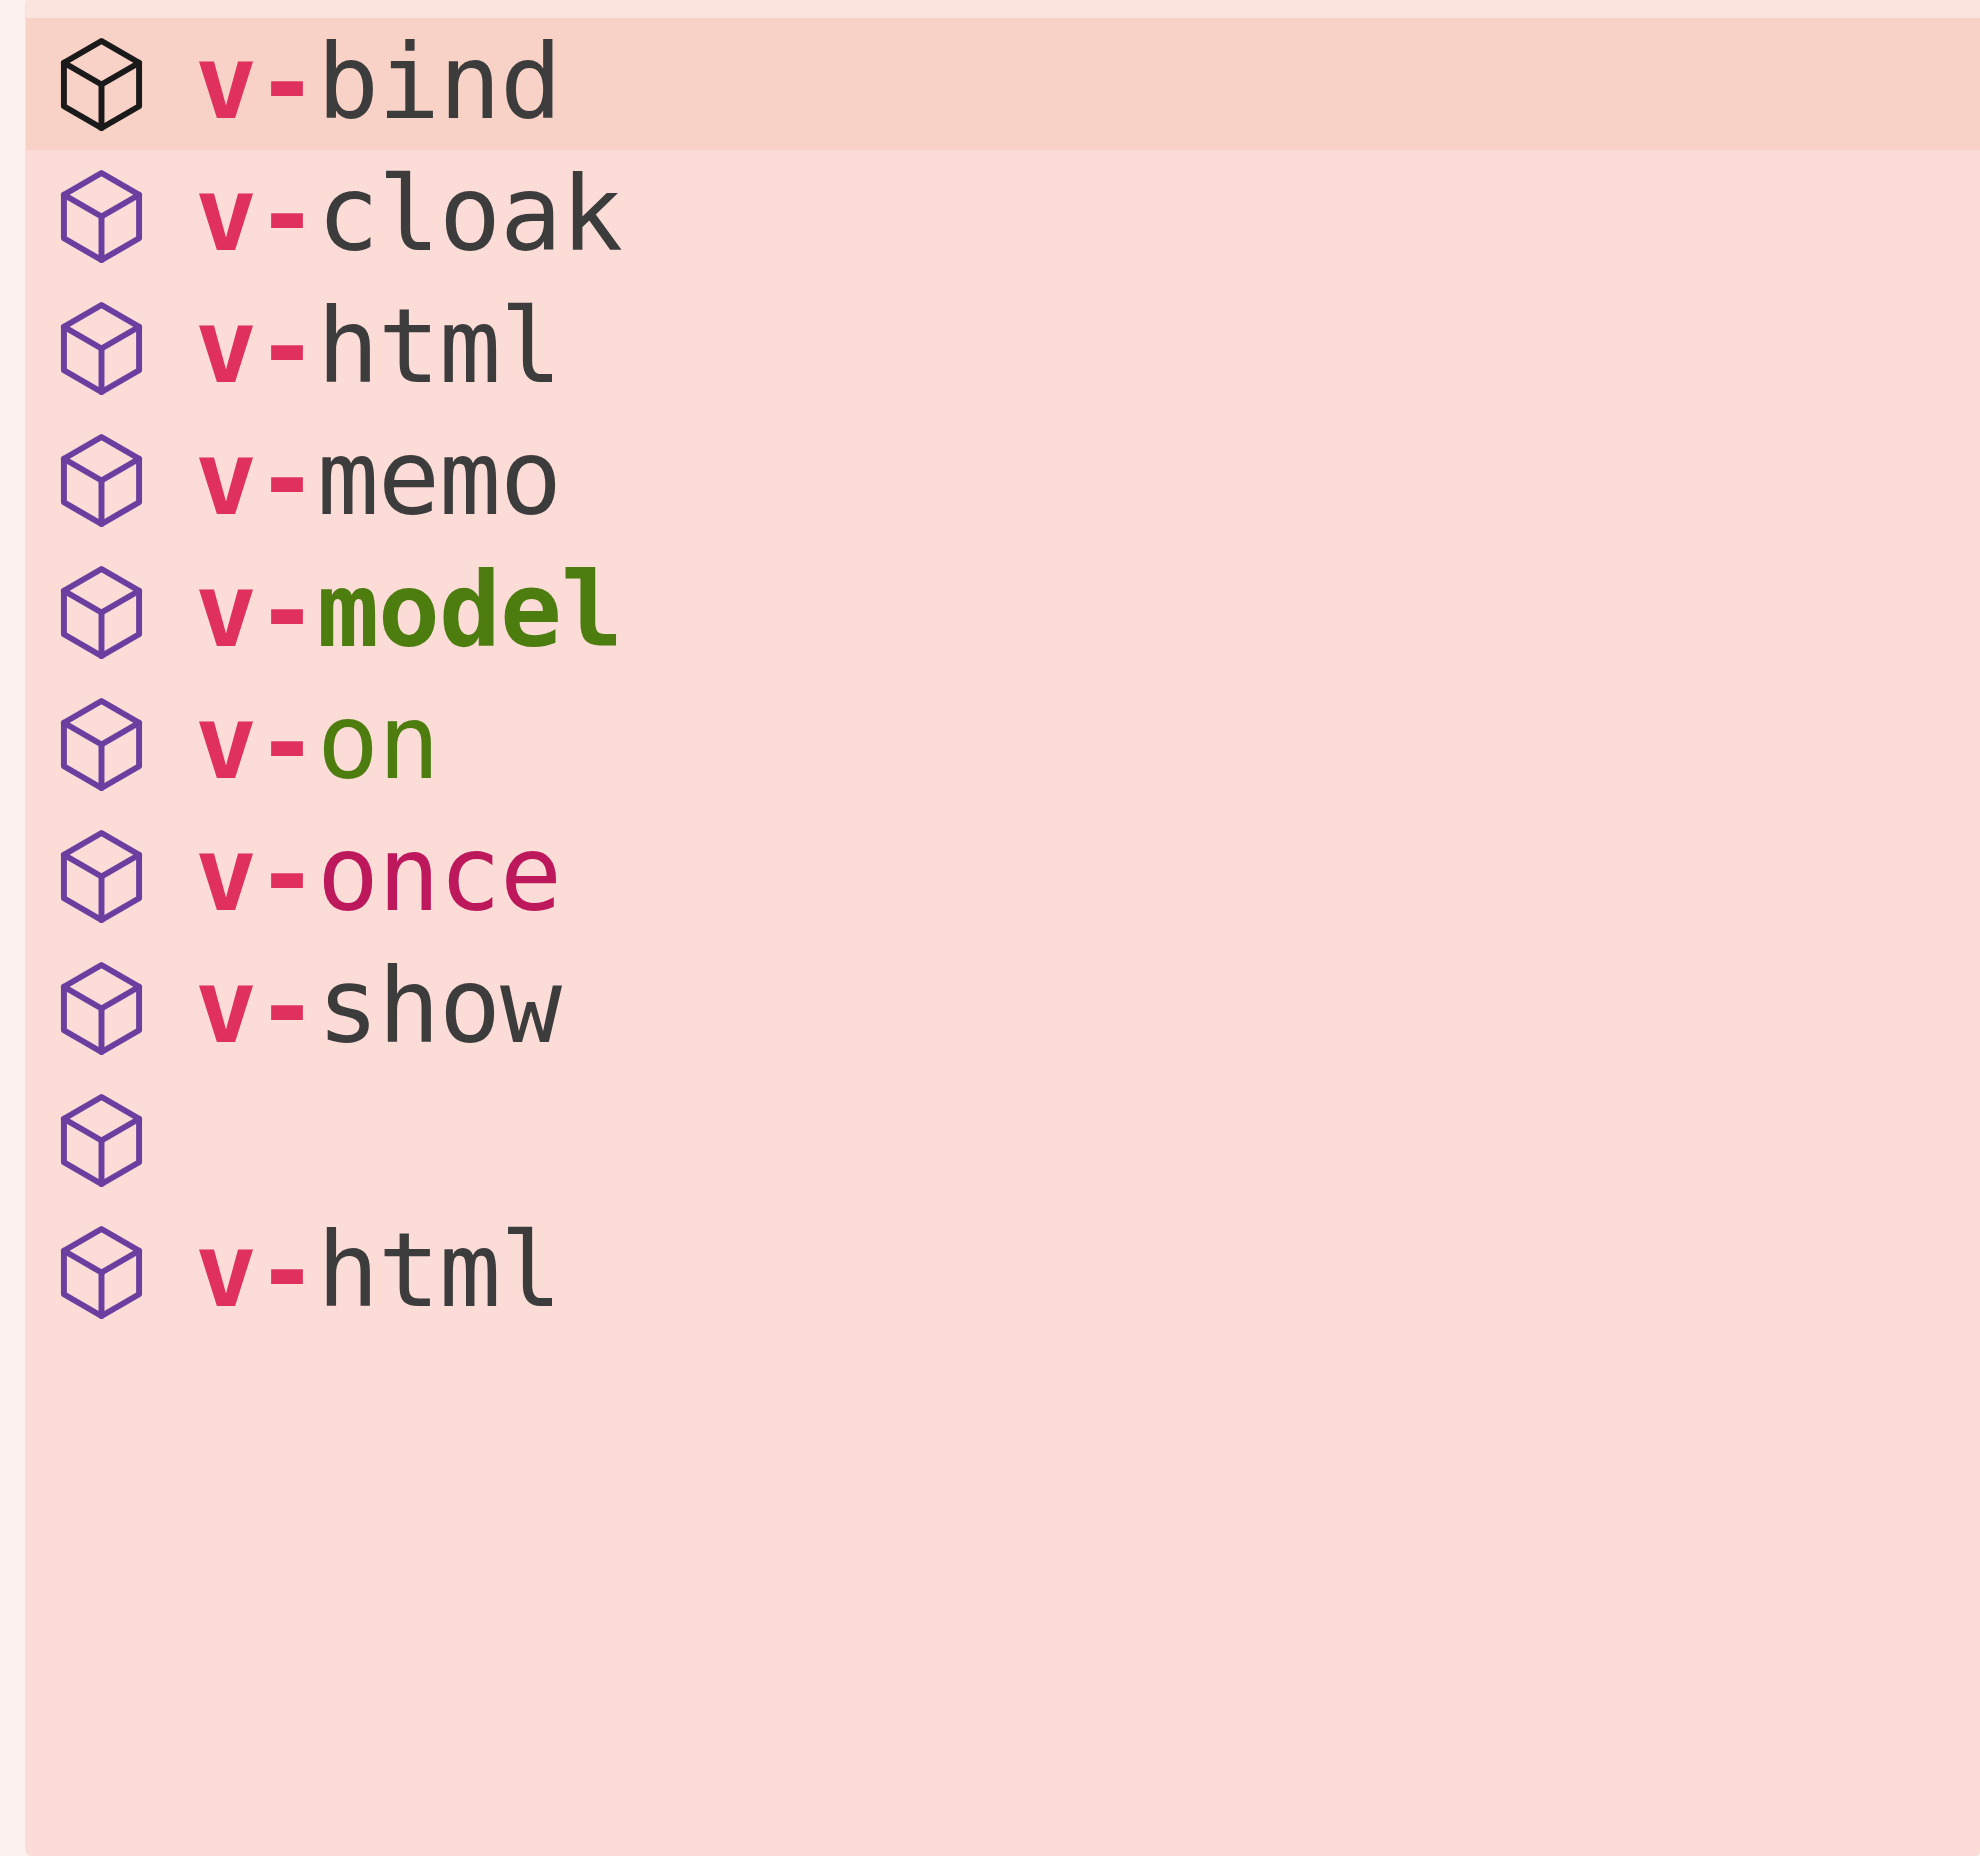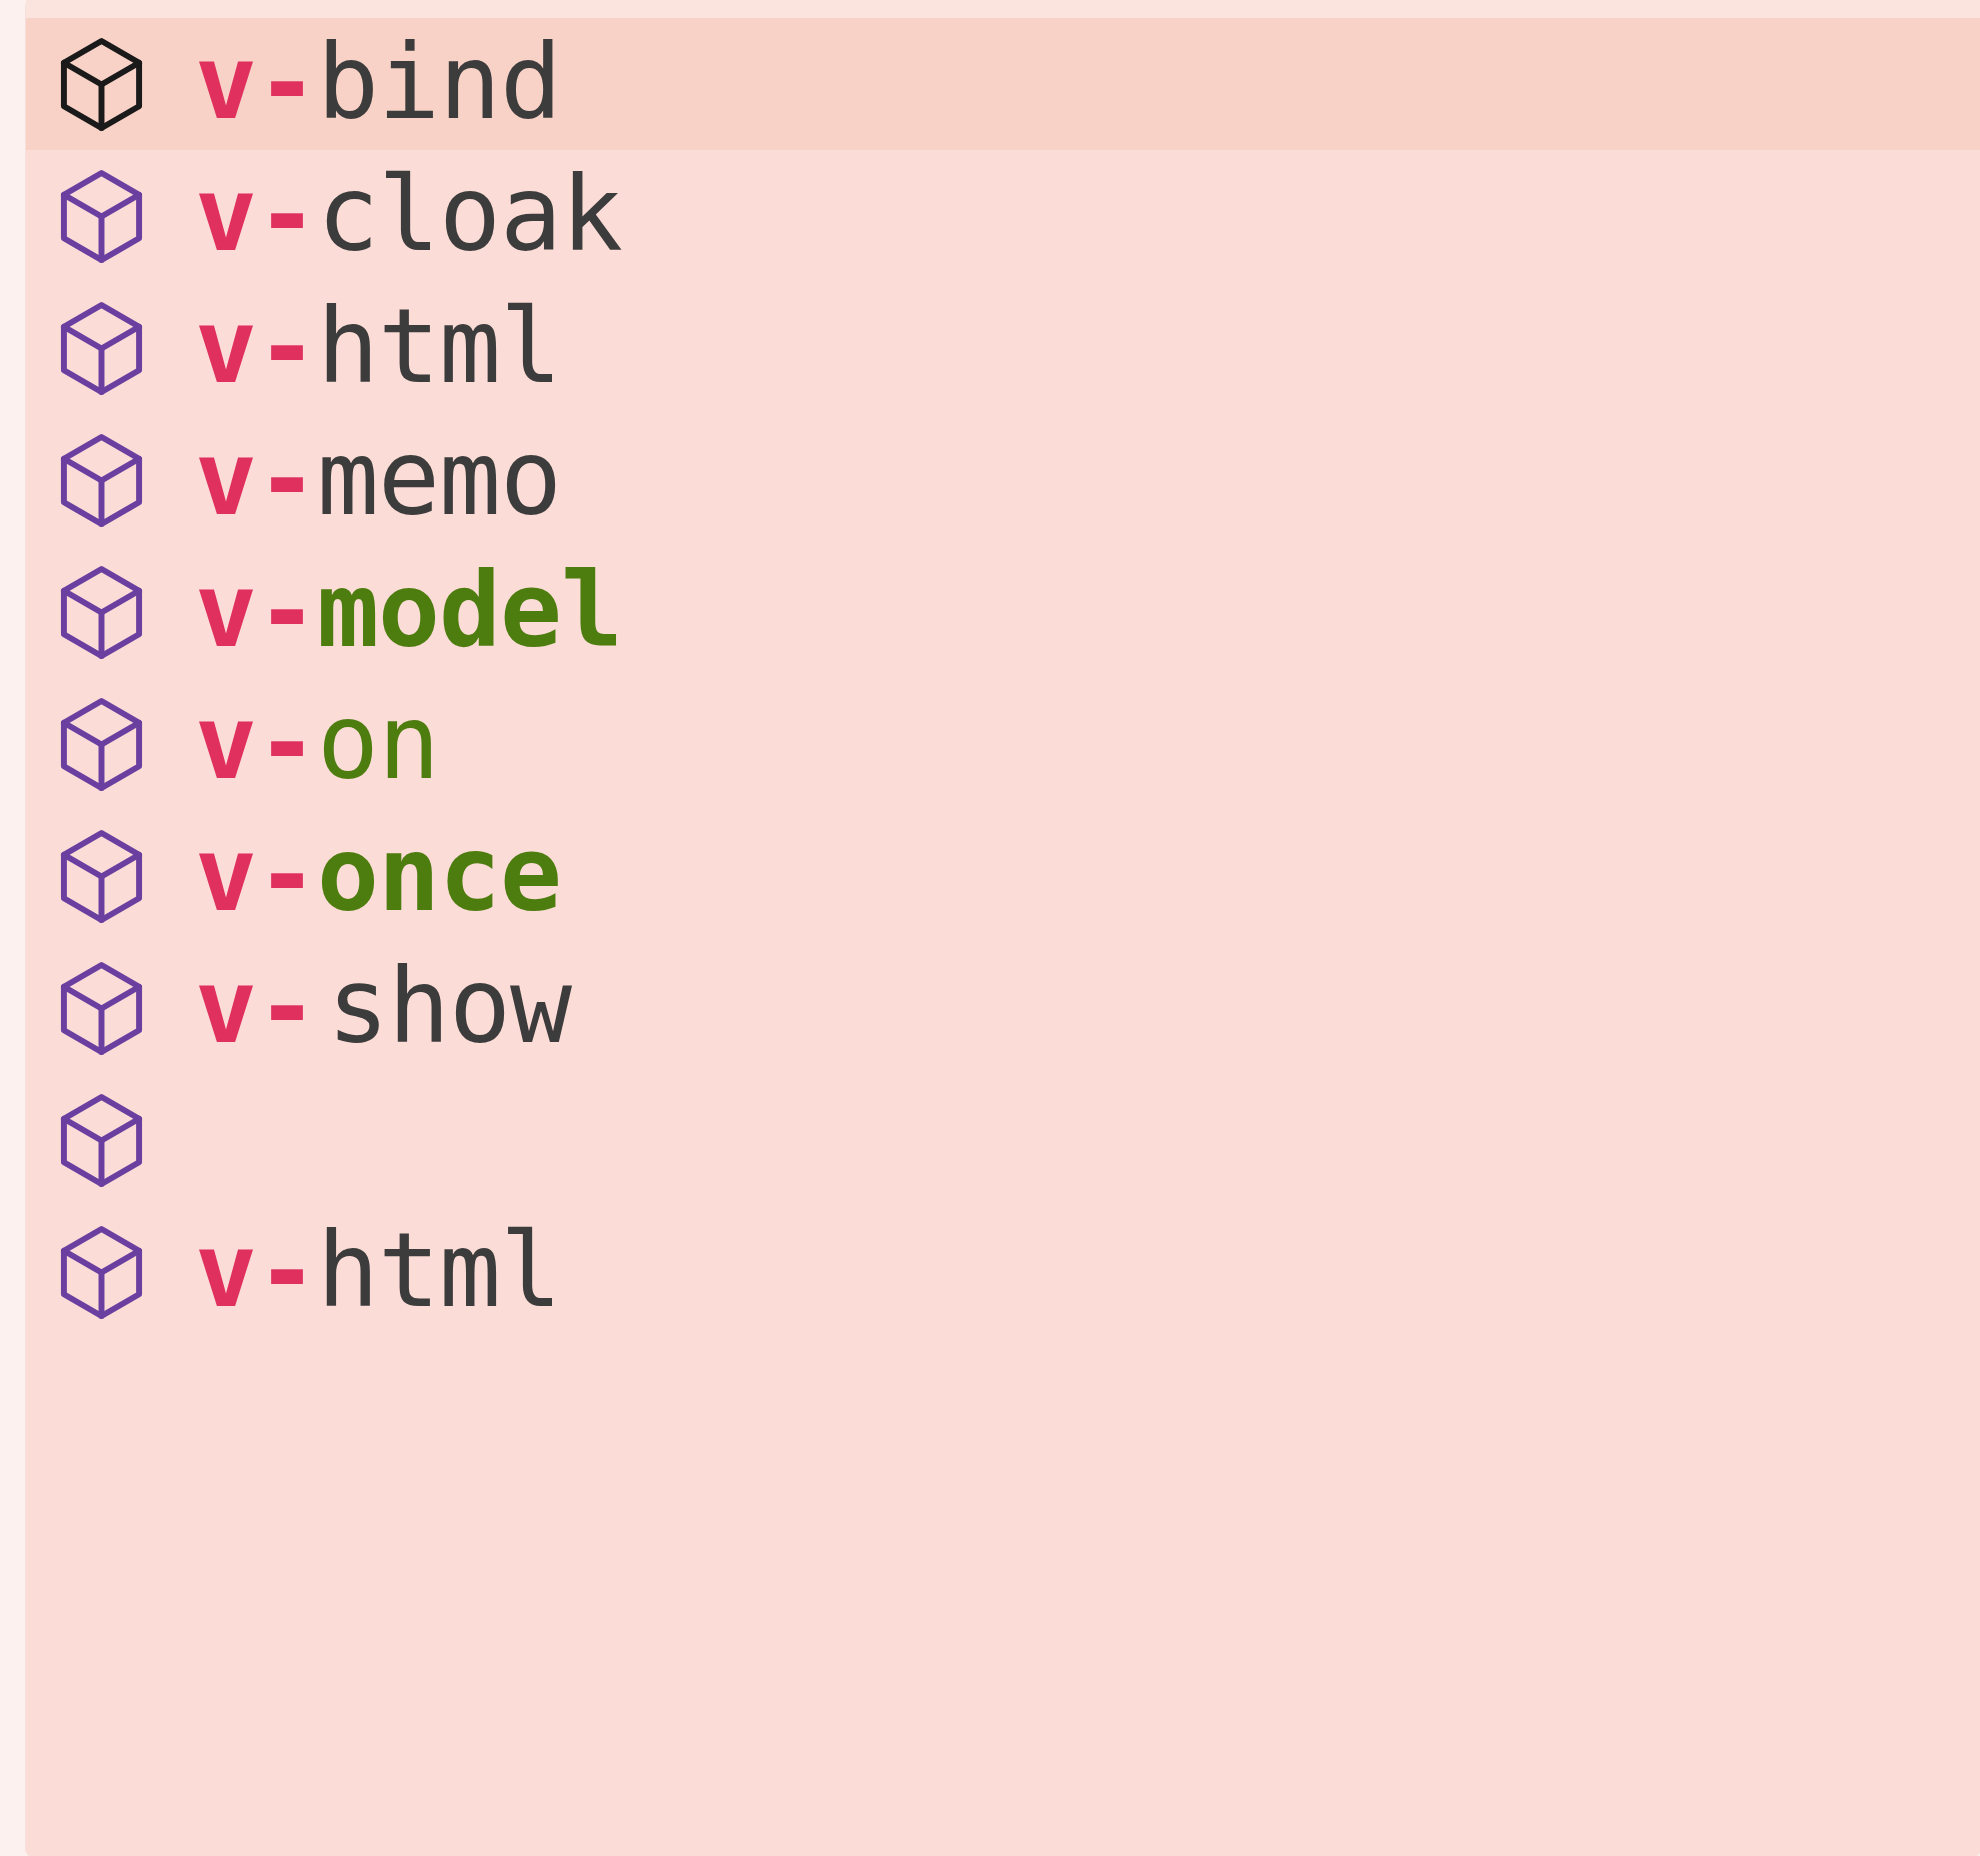--- a/index.html
+++ b/index.html
@@ -183,31 +183,31 @@
           <span class="item-label"><span class="match" style="color: rgb(224, 48, 94);">v-</span><span class="rest" style="color: #4d7c0f;">on</span></span>
         </div>
         <div class="item">
           <span class="item-icon">
             <svg viewBox="0 0 46 50" fill="none">
               <path d="M23 3 L42 14 L42 36 L23 47 L4 36 L4 14 Z" stroke="#6B3FA0" stroke-width="3" stroke-linejoin="round" stroke-linecap="round" fill="none"></path>
               <path d="M4 14 L23 25 L42 14" stroke="#6B3FA0" stroke-width="3" stroke-linejoin="round" stroke-linecap="round" fill="none"></path>
               <path d="M23 25 L23 47" stroke="#6B3FA0" stroke-width="3" stroke-linejoin="round" stroke-linecap="round" fill="none"></path>
             </svg>
           </span>
-          <span class="item-label"><span class="match" style="color: rgb(224, 48, 94);">v-</span><span class="rest" style="color: #4d7c0f; font-weight: bold;">once</span></span>
-        </div>
-        <div class="item">
-          <span class="item-icon">
-            <svg viewBox="0 0 46 50" fill="none">
-              <path d="M23 3 L42 14 L42 36 L23 47 L4 36 L4 14 Z" stroke="#6B3FA0" stroke-width="3" stroke-linejoin="round" stroke-linecap="round" fill="none"></path>
-              <path d="M4 14 L23 25 L42 14" stroke="#6B3FA0" stroke-width="3" stroke-linejoin="round" stroke-linecap="round" fill="none"></path>
-              <path d="M23 25 L23 47" stroke="#6B3FA0" stroke-width="3" stroke-linejoin="round" stroke-linecap="round" fill="none"></path>
-            </svg>
-          </span>
-          <span class="item-label"><span class="match" style="color: rgb(224, 48, 94);">v-</span><span class="rest" style="color: rgb(60, 60, 60); margin-left: 10px;">show</span></span>
+          <span class="item-label"><span class="match" style="color: rgb(224, 48, 94);">v-</span><span class="rest" style="color: #be185d;">once</span></span>
+        </div>
+        <div class="item">
+          <span class="item-icon">
+            <svg viewBox="0 0 46 50" fill="none">
+              <path d="M23 3 L42 14 L42 36 L23 47 L4 36 L4 14 Z" stroke="#6B3FA0" stroke-width="3" stroke-linejoin="round" stroke-linecap="round" fill="none"></path>
+              <path d="M4 14 L23 25 L42 14" stroke="#6B3FA0" stroke-width="3" stroke-linejoin="round" stroke-linecap="round" fill="none"></path>
+              <path d="M23 25 L23 47" stroke="#6B3FA0" stroke-width="3" stroke-linejoin="round" stroke-linecap="round" fill="none"></path>
+            </svg>
+          </span>
+          <span class="item-label"><span class="match" style="color: rgb(224, 48, 94);">v-</span><span class="rest" style="color: rgb(60, 60, 60);">show</span></span>
         </div>
         <div class="item">
           <span class="item-icon">
             <svg viewBox="0 0 46 50" fill="none">
               <path d="M23 3 L42 14 L42 36 L23 47 L4 36 L4 14 Z" stroke="#6B3FA0" stroke-width="3" stroke-linejoin="round" stroke-linecap="round" fill="none"></path>
               <path d="M4 14 L23 25 L42 14" stroke="#6B3FA0" stroke-width="3" stroke-linejoin="round" stroke-linecap="round" fill="none"></path>
               <path d="M23 25 L23 47" stroke="#6B3FA0" stroke-width="3" stroke-linejoin="round" stroke-linecap="round" fill="none"></path>
             </svg>
           </span>
         </div>

